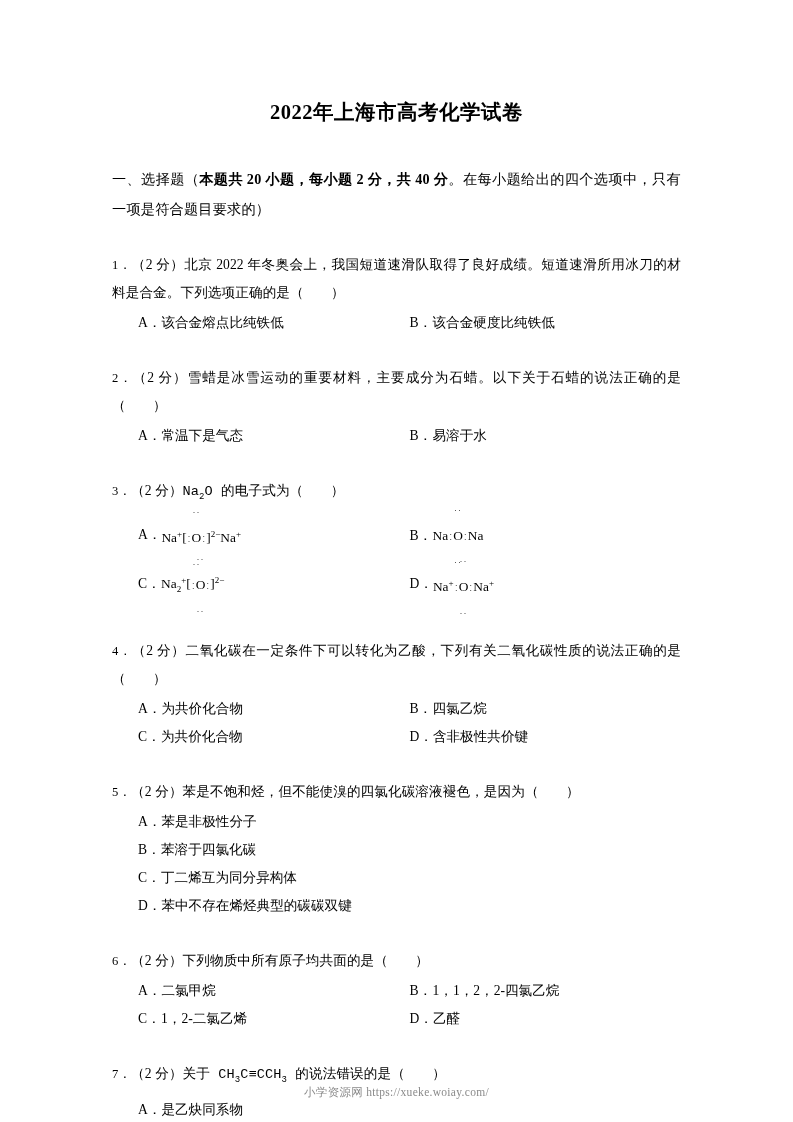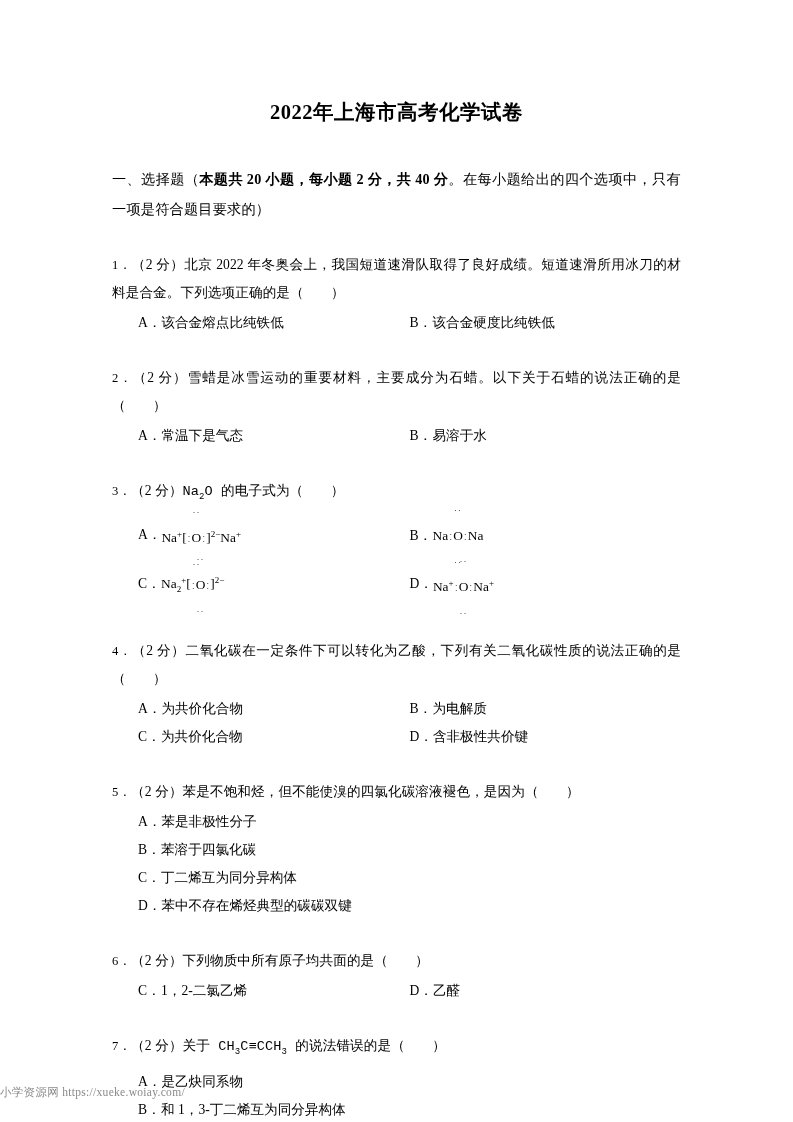--- a/index.html
+++ b/index.html
@@ -114,20 +114,21 @@
     line-height: 5px;
     font-size: 9px;
     padding: 0 1px;
   }
 
   .footer {
     position: absolute;
     left: 0;
     right: 0;
     bottom: 22px;
+    text-align: center;
     font-size: 11.5px;
     color: #8a8a8a;
     letter-spacing: 0.3px;
   }
   .footer .brand { color: #8a8a8a; }
   .chem { font-family: Liberation Mono, monospace; }
 </style>
 </head>
 <body>
 
@@ -187,21 +188,21 @@
     </div>
   </div>
 
   <div class="question">
     <div class="q-stem">
       <span class="q-num">4．</span><span>（2 分）</span><span>二氧化碳在一定条件下可以转化为乙酸，下列有关二氧化碳性质的说法正确的是（　　）</span>
     </div>
     <div class="opts">
       <div class="opt-row">
         <div class="opt"><span class="opt-label">A．</span><span>为共价化合物</span></div>
-        <div class="opt"><span class="opt-label">B．</span><span>为电解质</span></div>
+        <div class="opt"><span class="opt-label">B．</span><span>四氯乙烷</span></div>
       </div>
       <div class="opt-row">
         <div class="opt"><span class="opt-label">C．</span><span>为共价化合物</span></div>
         <div class="opt"><span class="opt-label">D．</span><span>含非极性共价键</span></div>
       </div>
     </div>
   </div>
 
   <div class="question">
     <div class="q-stem">
@@ -222,20 +223,24 @@
       </div>
     </div>
   </div>
 
   <div class="question">
     <div class="q-stem">
       <span class="q-num">6．</span><span>（2 分）</span><span>下列物质中所有原子均共面的是（　　）</span>
     </div>
     <div class="opts">
       <div class="opt-row">
+        <div class="opt"><span class="opt-label">A．</span><span>二氯甲烷</span></div>
+        <div class="opt"><span class="opt-label">B．</span><span>1，1，2，2‑四氯乙烷</span></div>
+      </div>
+      <div class="opt-row">
         <div class="opt"><span class="opt-label">C．</span><span>1，2‑二氯乙烯</span></div>
         <div class="opt"><span class="opt-label">D．</span><span>乙醛</span></div>
       </div>
     </div>
   </div>
 
   <div class="question">
     <div class="q-stem">
       <span class="q-num">7．</span><span>（2 分）</span><span class="chem">关于 CH<sub style="font-size:9px">3</sub>C≡CCH<sub style="font-size:9px">3</sub> 的说法错误的是（　　）</span>
     </div>

